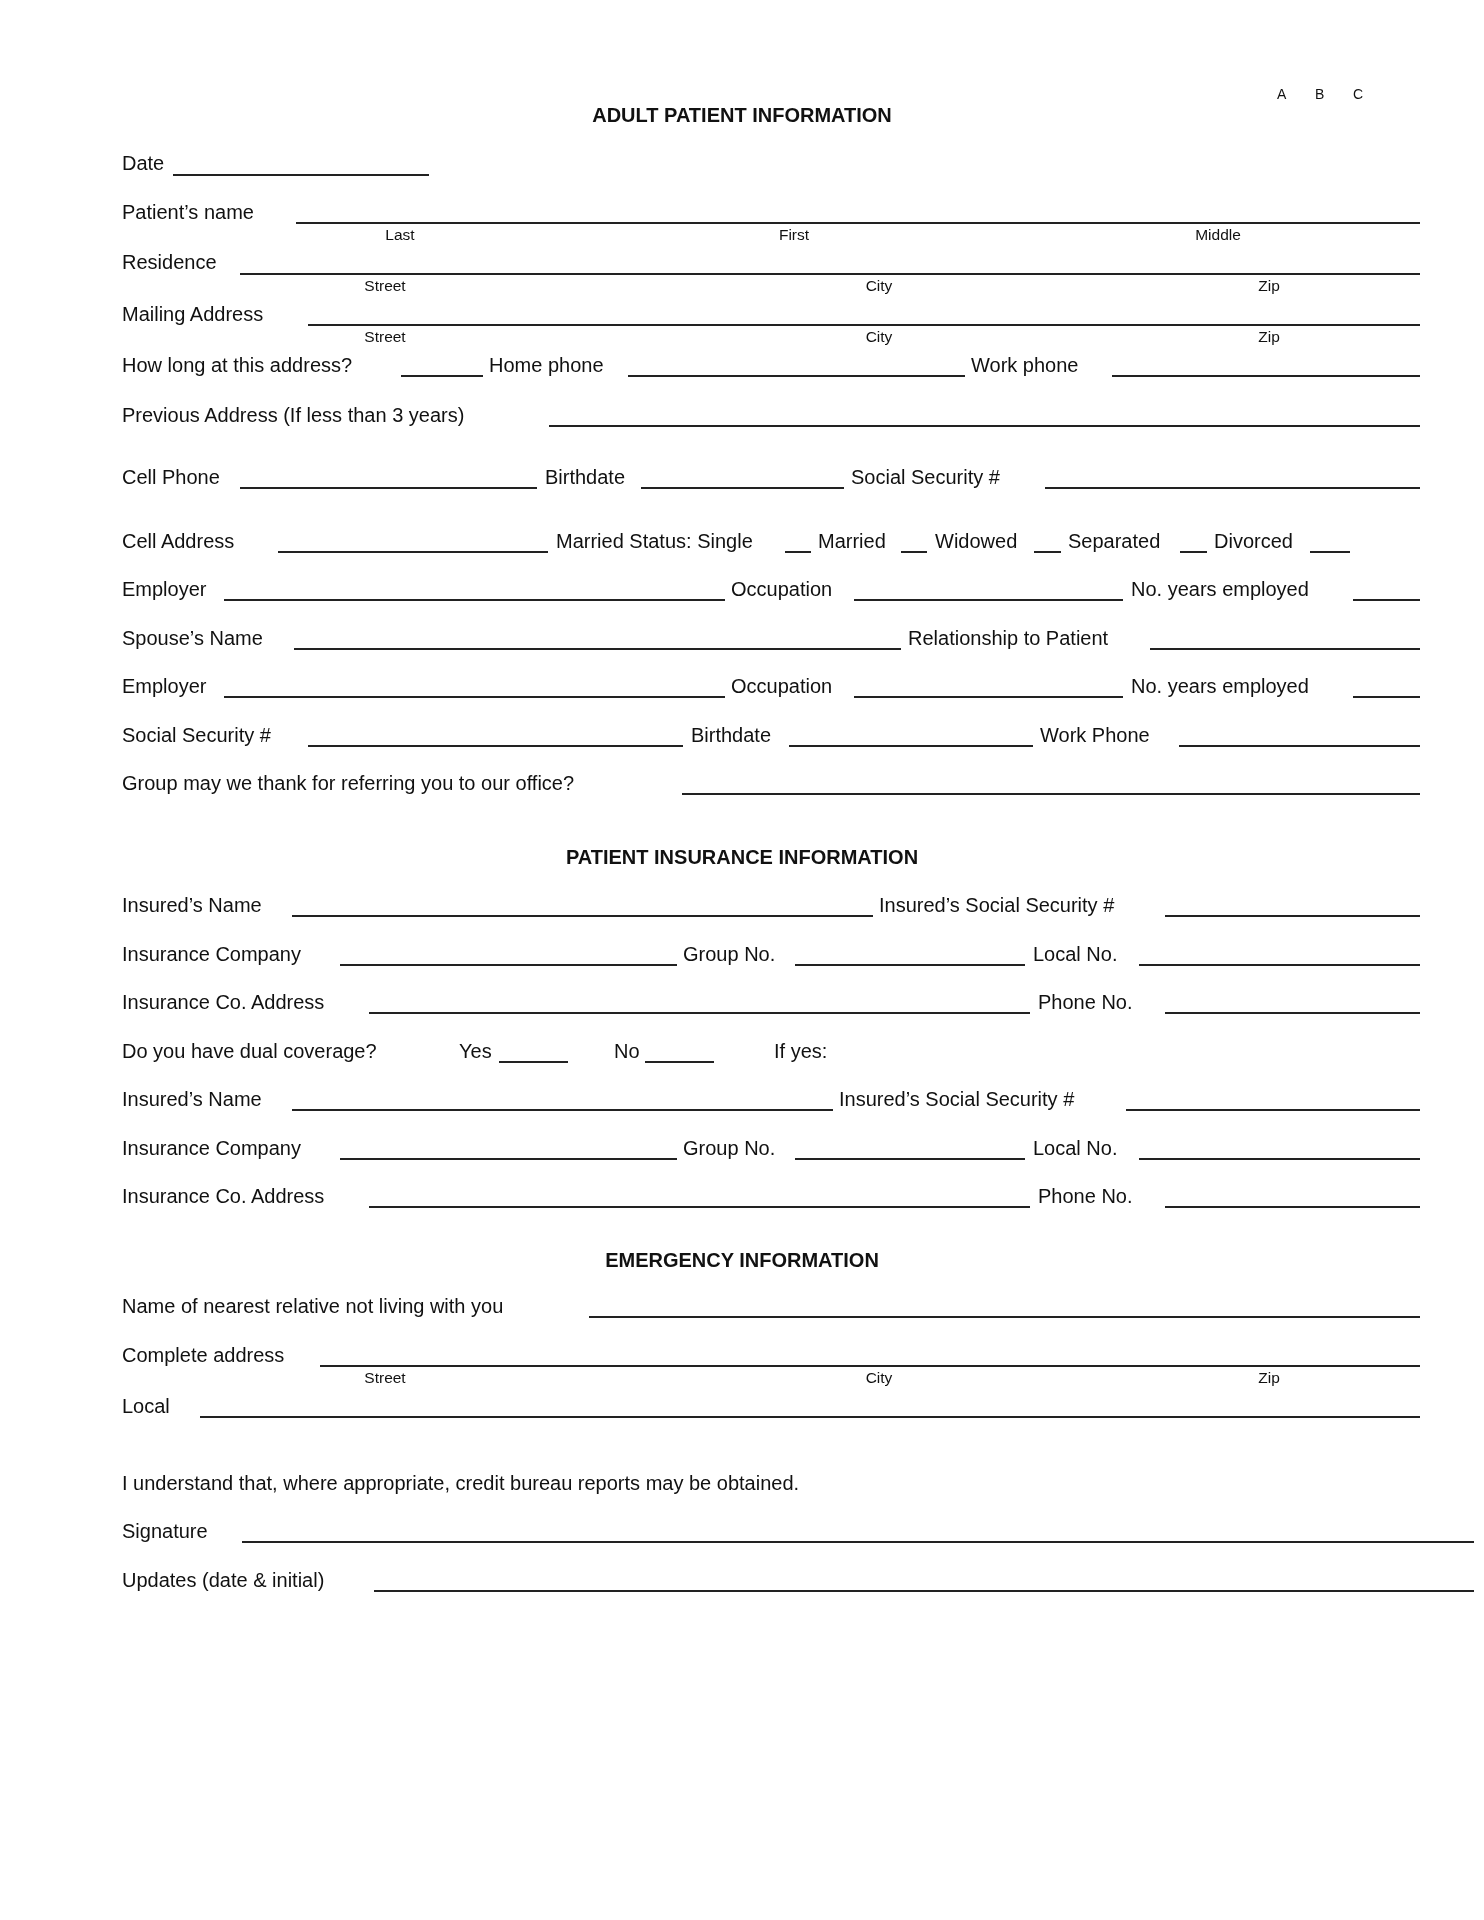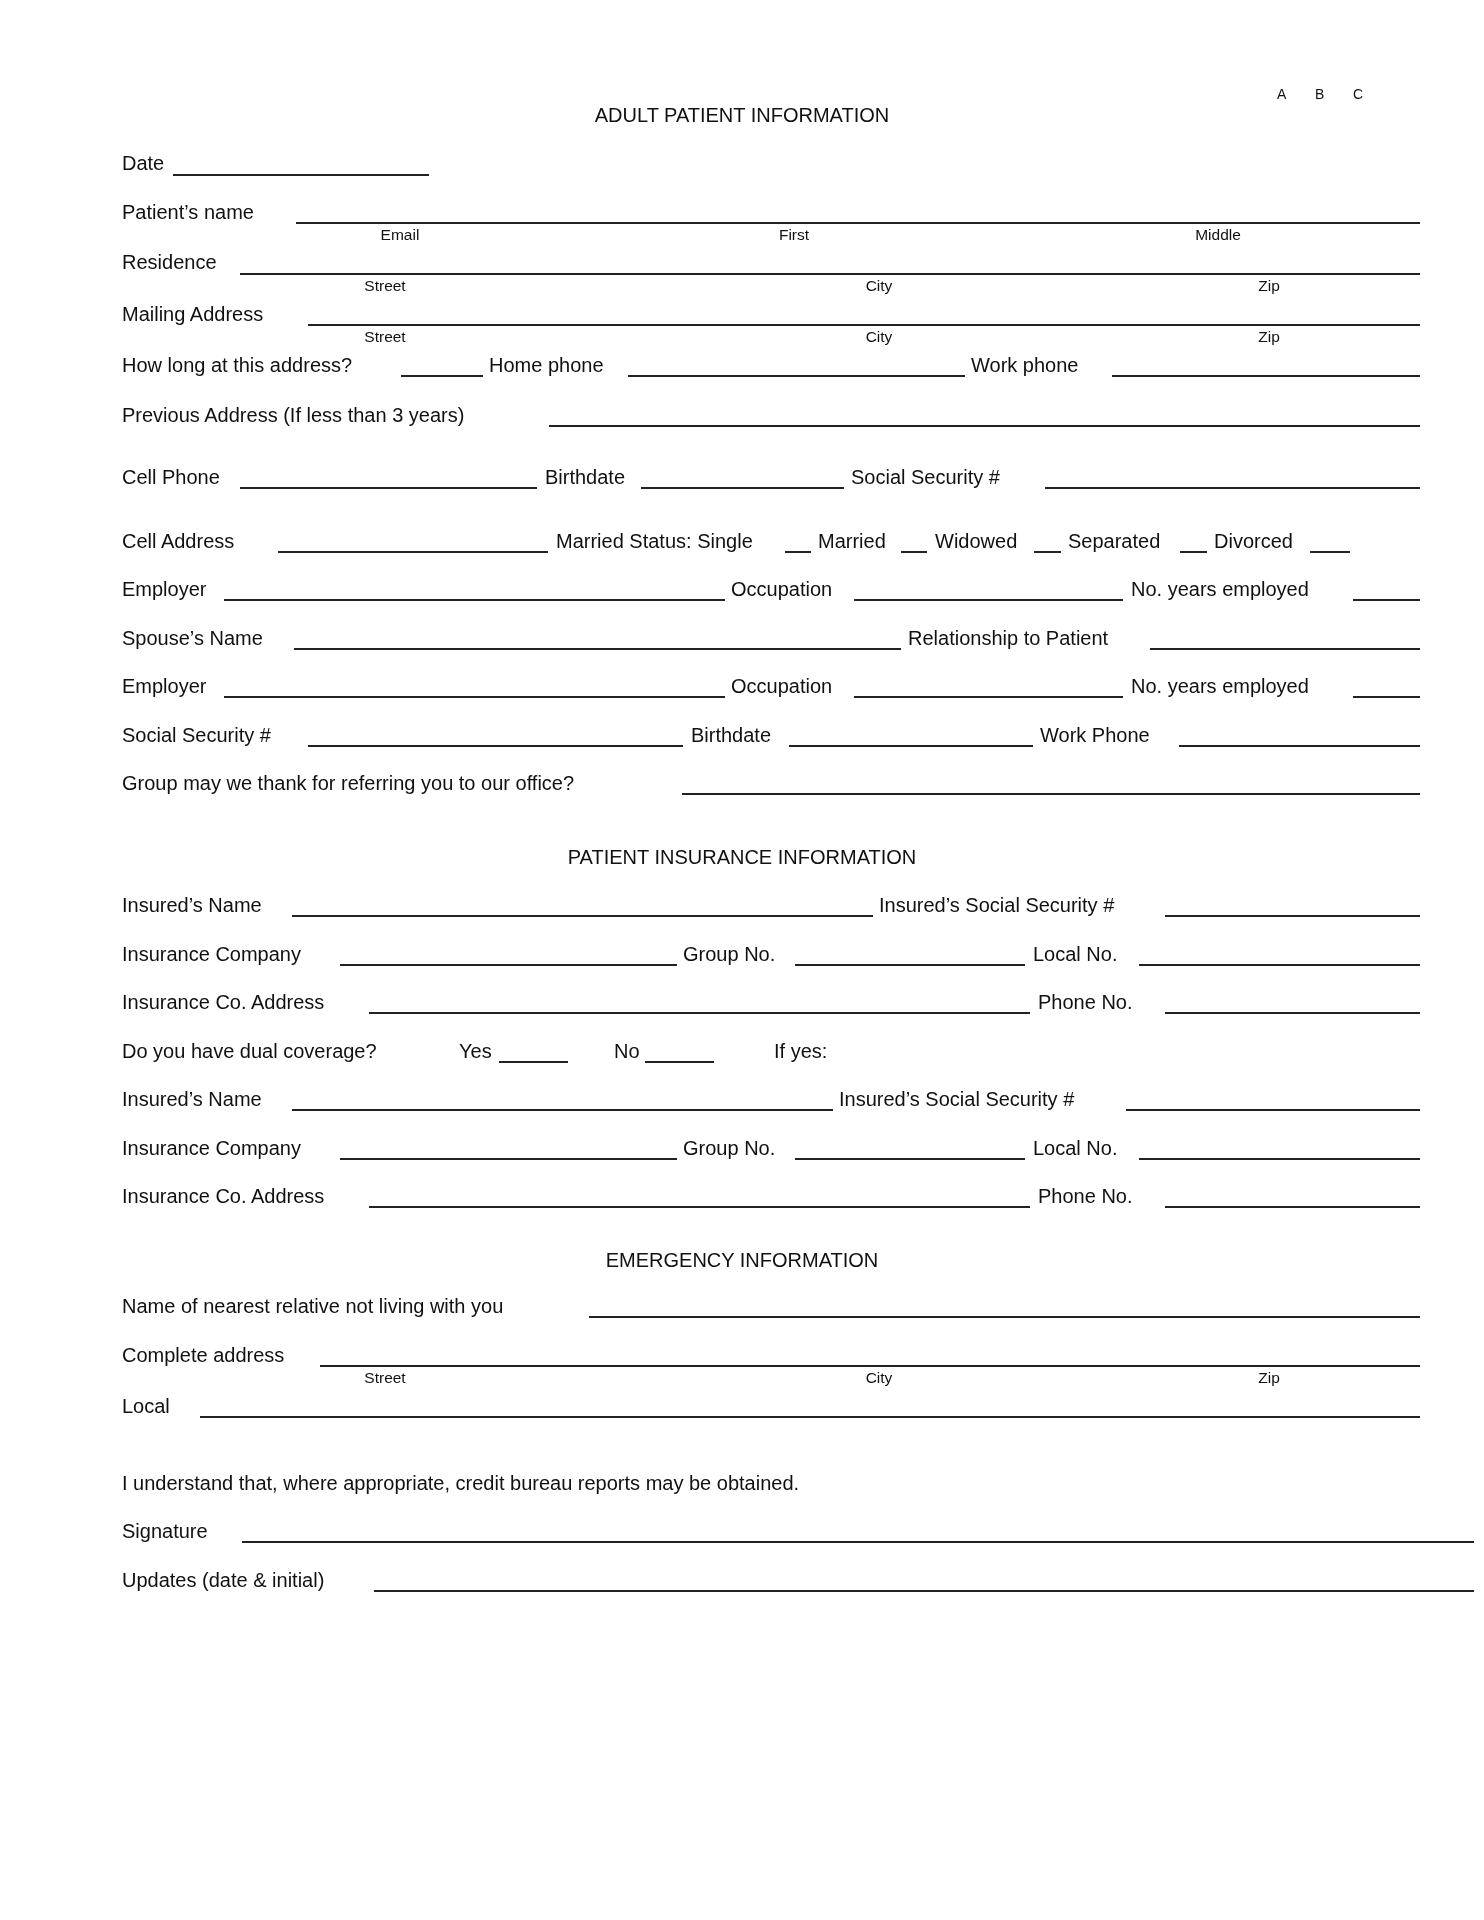--- a/index.html
+++ b/index.html
@@ -1,39 +1,39 @@
 <!DOCTYPE html>
 <html><head>
 <meta charset="utf-8">
 <style>
   html, body { margin: 0; padding: 0; background: #ffffff; }
   body { width: 1484px; height: 1920px; position: relative; overflow: hidden;
          font-family: "Liberation Sans", sans-serif; color: #111111; }
   .t { position: absolute; white-space: nowrap; font-size: 20px; line-height: 28px; }
-  .title { position: absolute; font-weight: normal; font-size: 20px; white-space: nowrap;
+  .title { position: absolute; font-weight: bold; font-size: 20px; white-space: nowrap;
            transform: translateX(-50%); }
   .small { position: absolute; font-size: 15.5px; white-space: nowrap; transform: translateX(-50%); }
   .abc { position: absolute; font-size: 14px; }
   .ln { position: absolute; height: 0; border-bottom: 2px solid #222222; }
 </style>
 </head>
 <body>
 
 <span class="abc" style="left:1277px;top:86px">A</span>
 <span class="abc" style="left:1315px;top:86px">B</span>
 <span class="abc" style="left:1353px;top:86px">C</span>
 
 <div class="title" style="left:742px;top:104px">ADULT PATIENT INFORMATION</div>
 
 <span class="t" style="left:122px;top:149px">Date</span>
 <div class="ln" style="left:173px;width:256px;top:174px"></div>
 
 <span class="t" style="left:122px;top:198px">Patient’s name</span>
 <div class="ln" style="left:296px;width:1124px;top:222px"></div>
-<span class="small" style="left:400px;top:226px">Email</span>
+<span class="small" style="left:400px;top:226px">Last</span>
 <span class="small" style="left:794px;top:226px">First</span>
 <span class="small" style="left:1218px;top:226px">Middle</span>
 
 <span class="t" style="left:122px;top:248px">Residence</span>
 <div class="ln" style="left:240px;width:1180px;top:273px"></div>
 <span class="small" style="left:385px;top:277px">Street</span>
 <span class="small" style="left:879px;top:277px">City</span>
 <span class="small" style="left:1269px;top:277px">Zip</span>
 
 <span class="t" style="left:122px;top:300px">Mailing Address</span>

